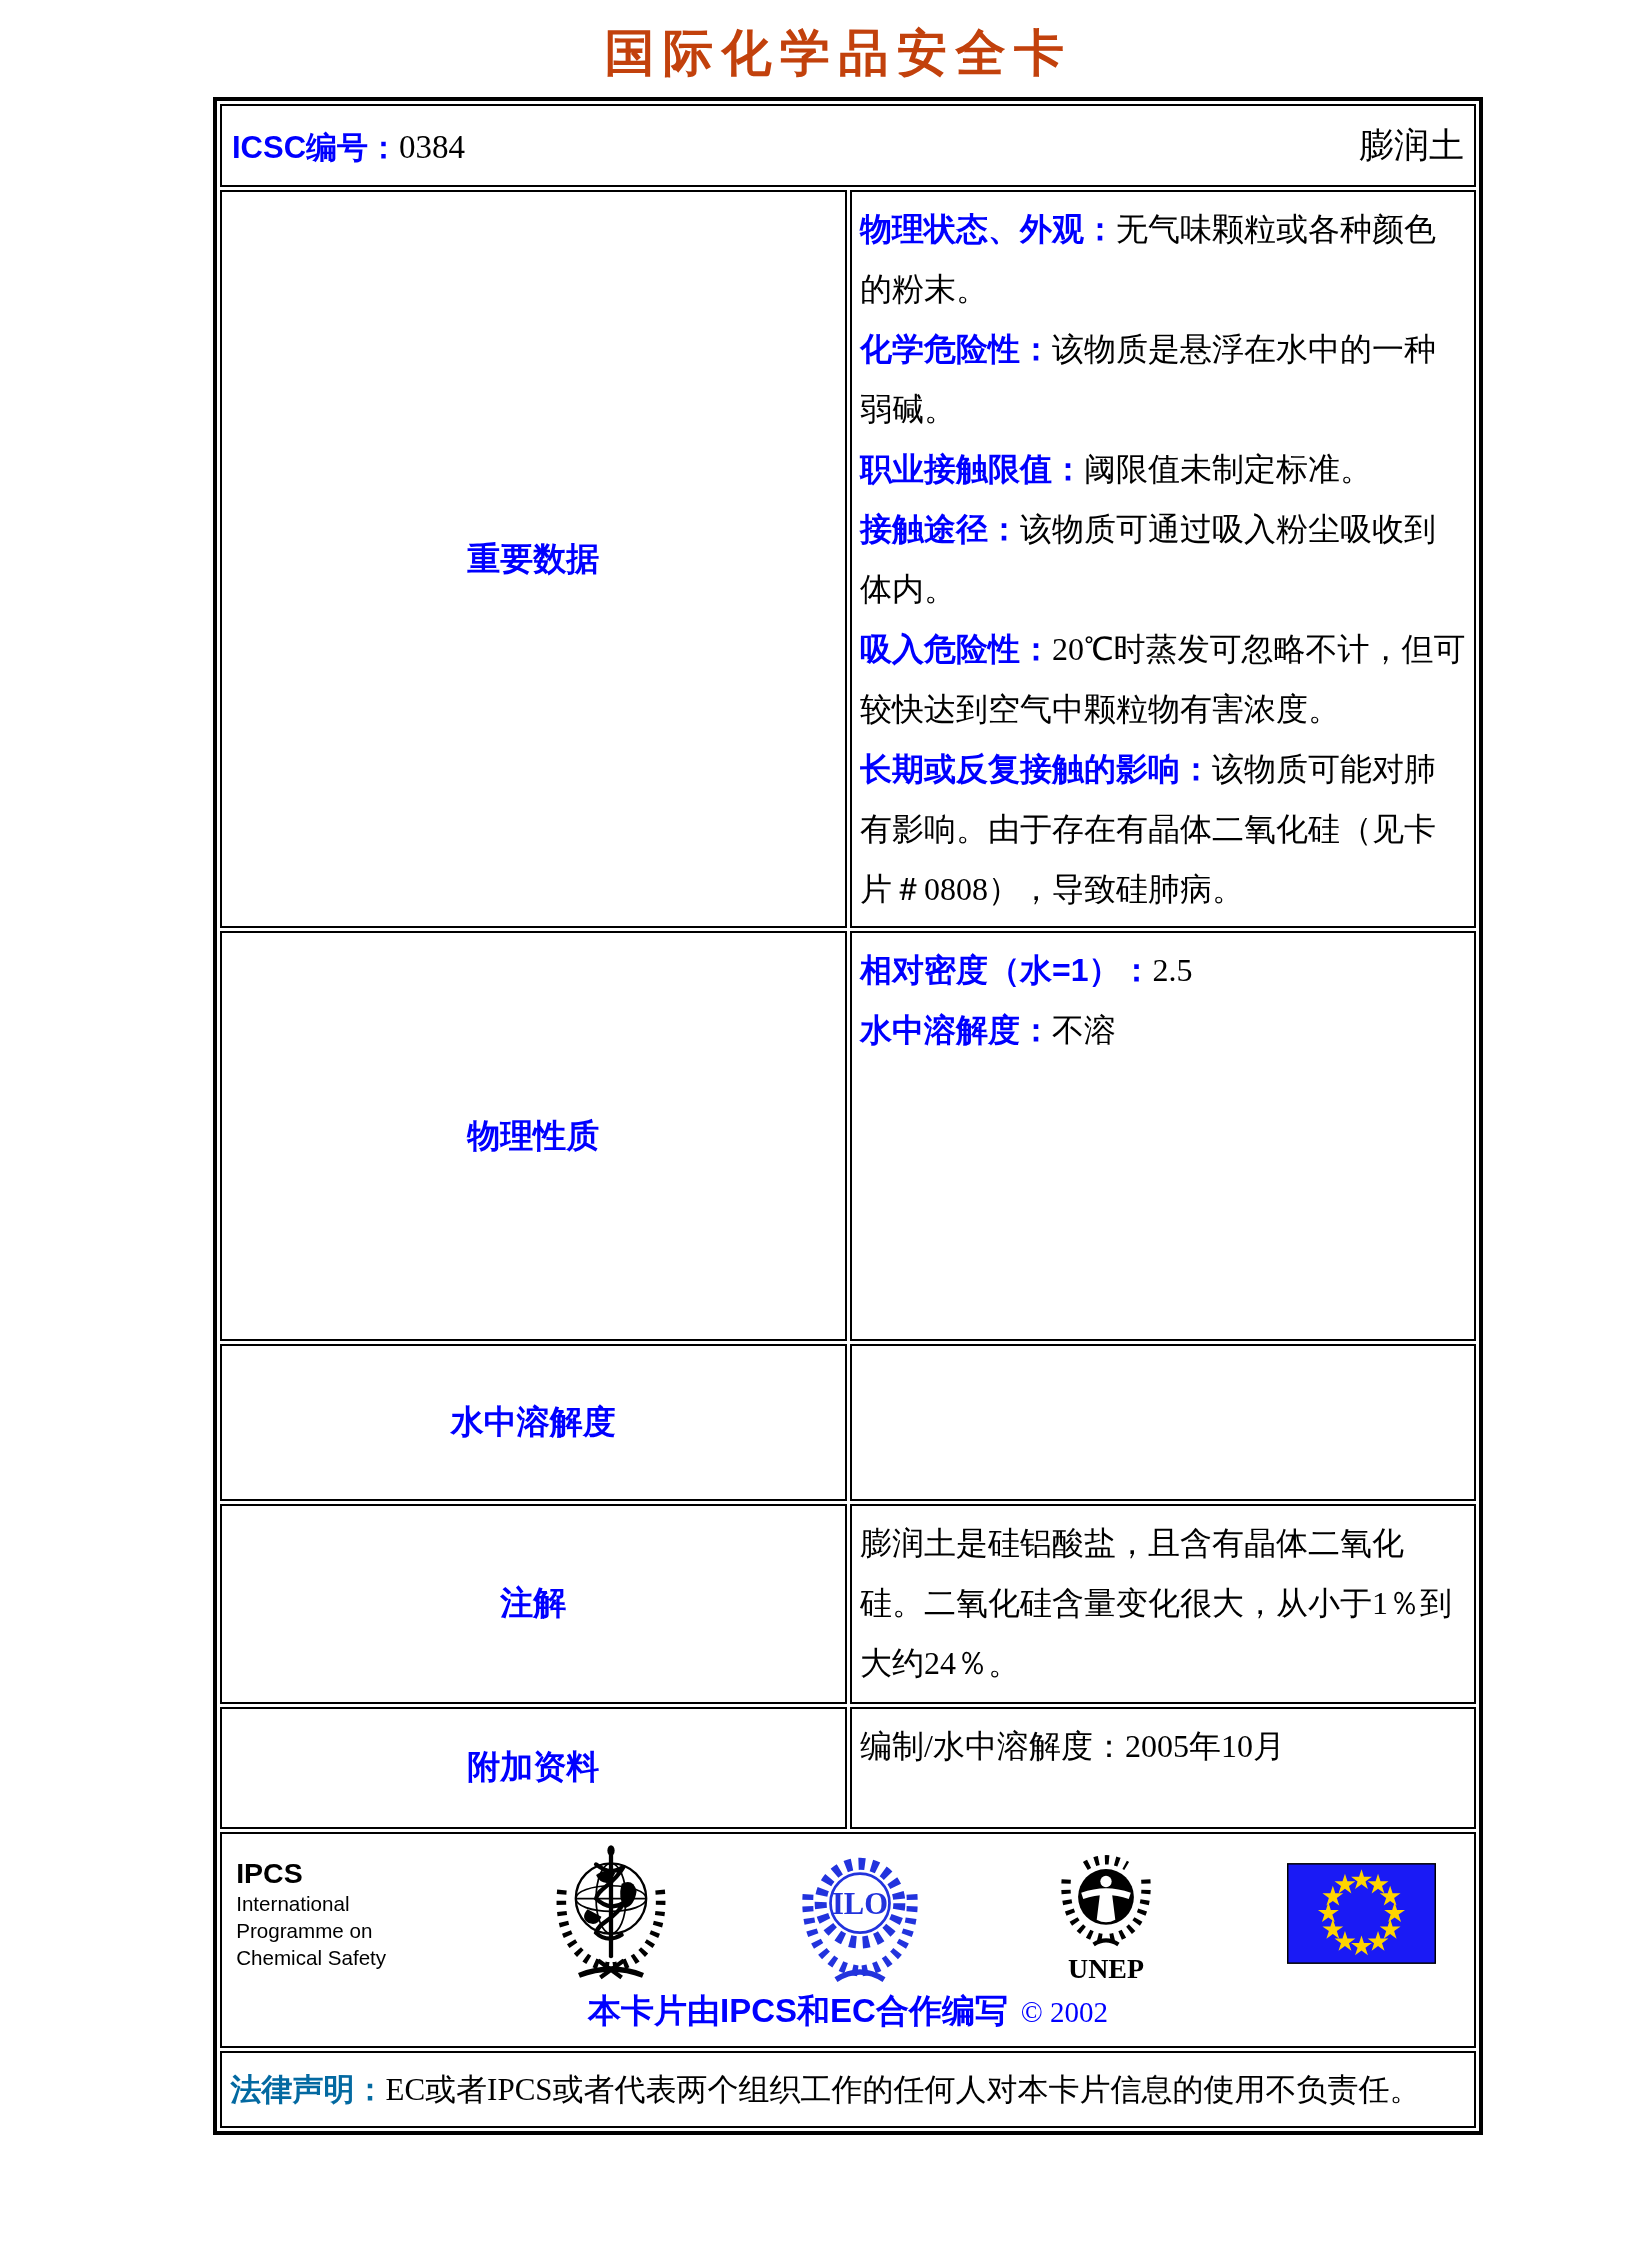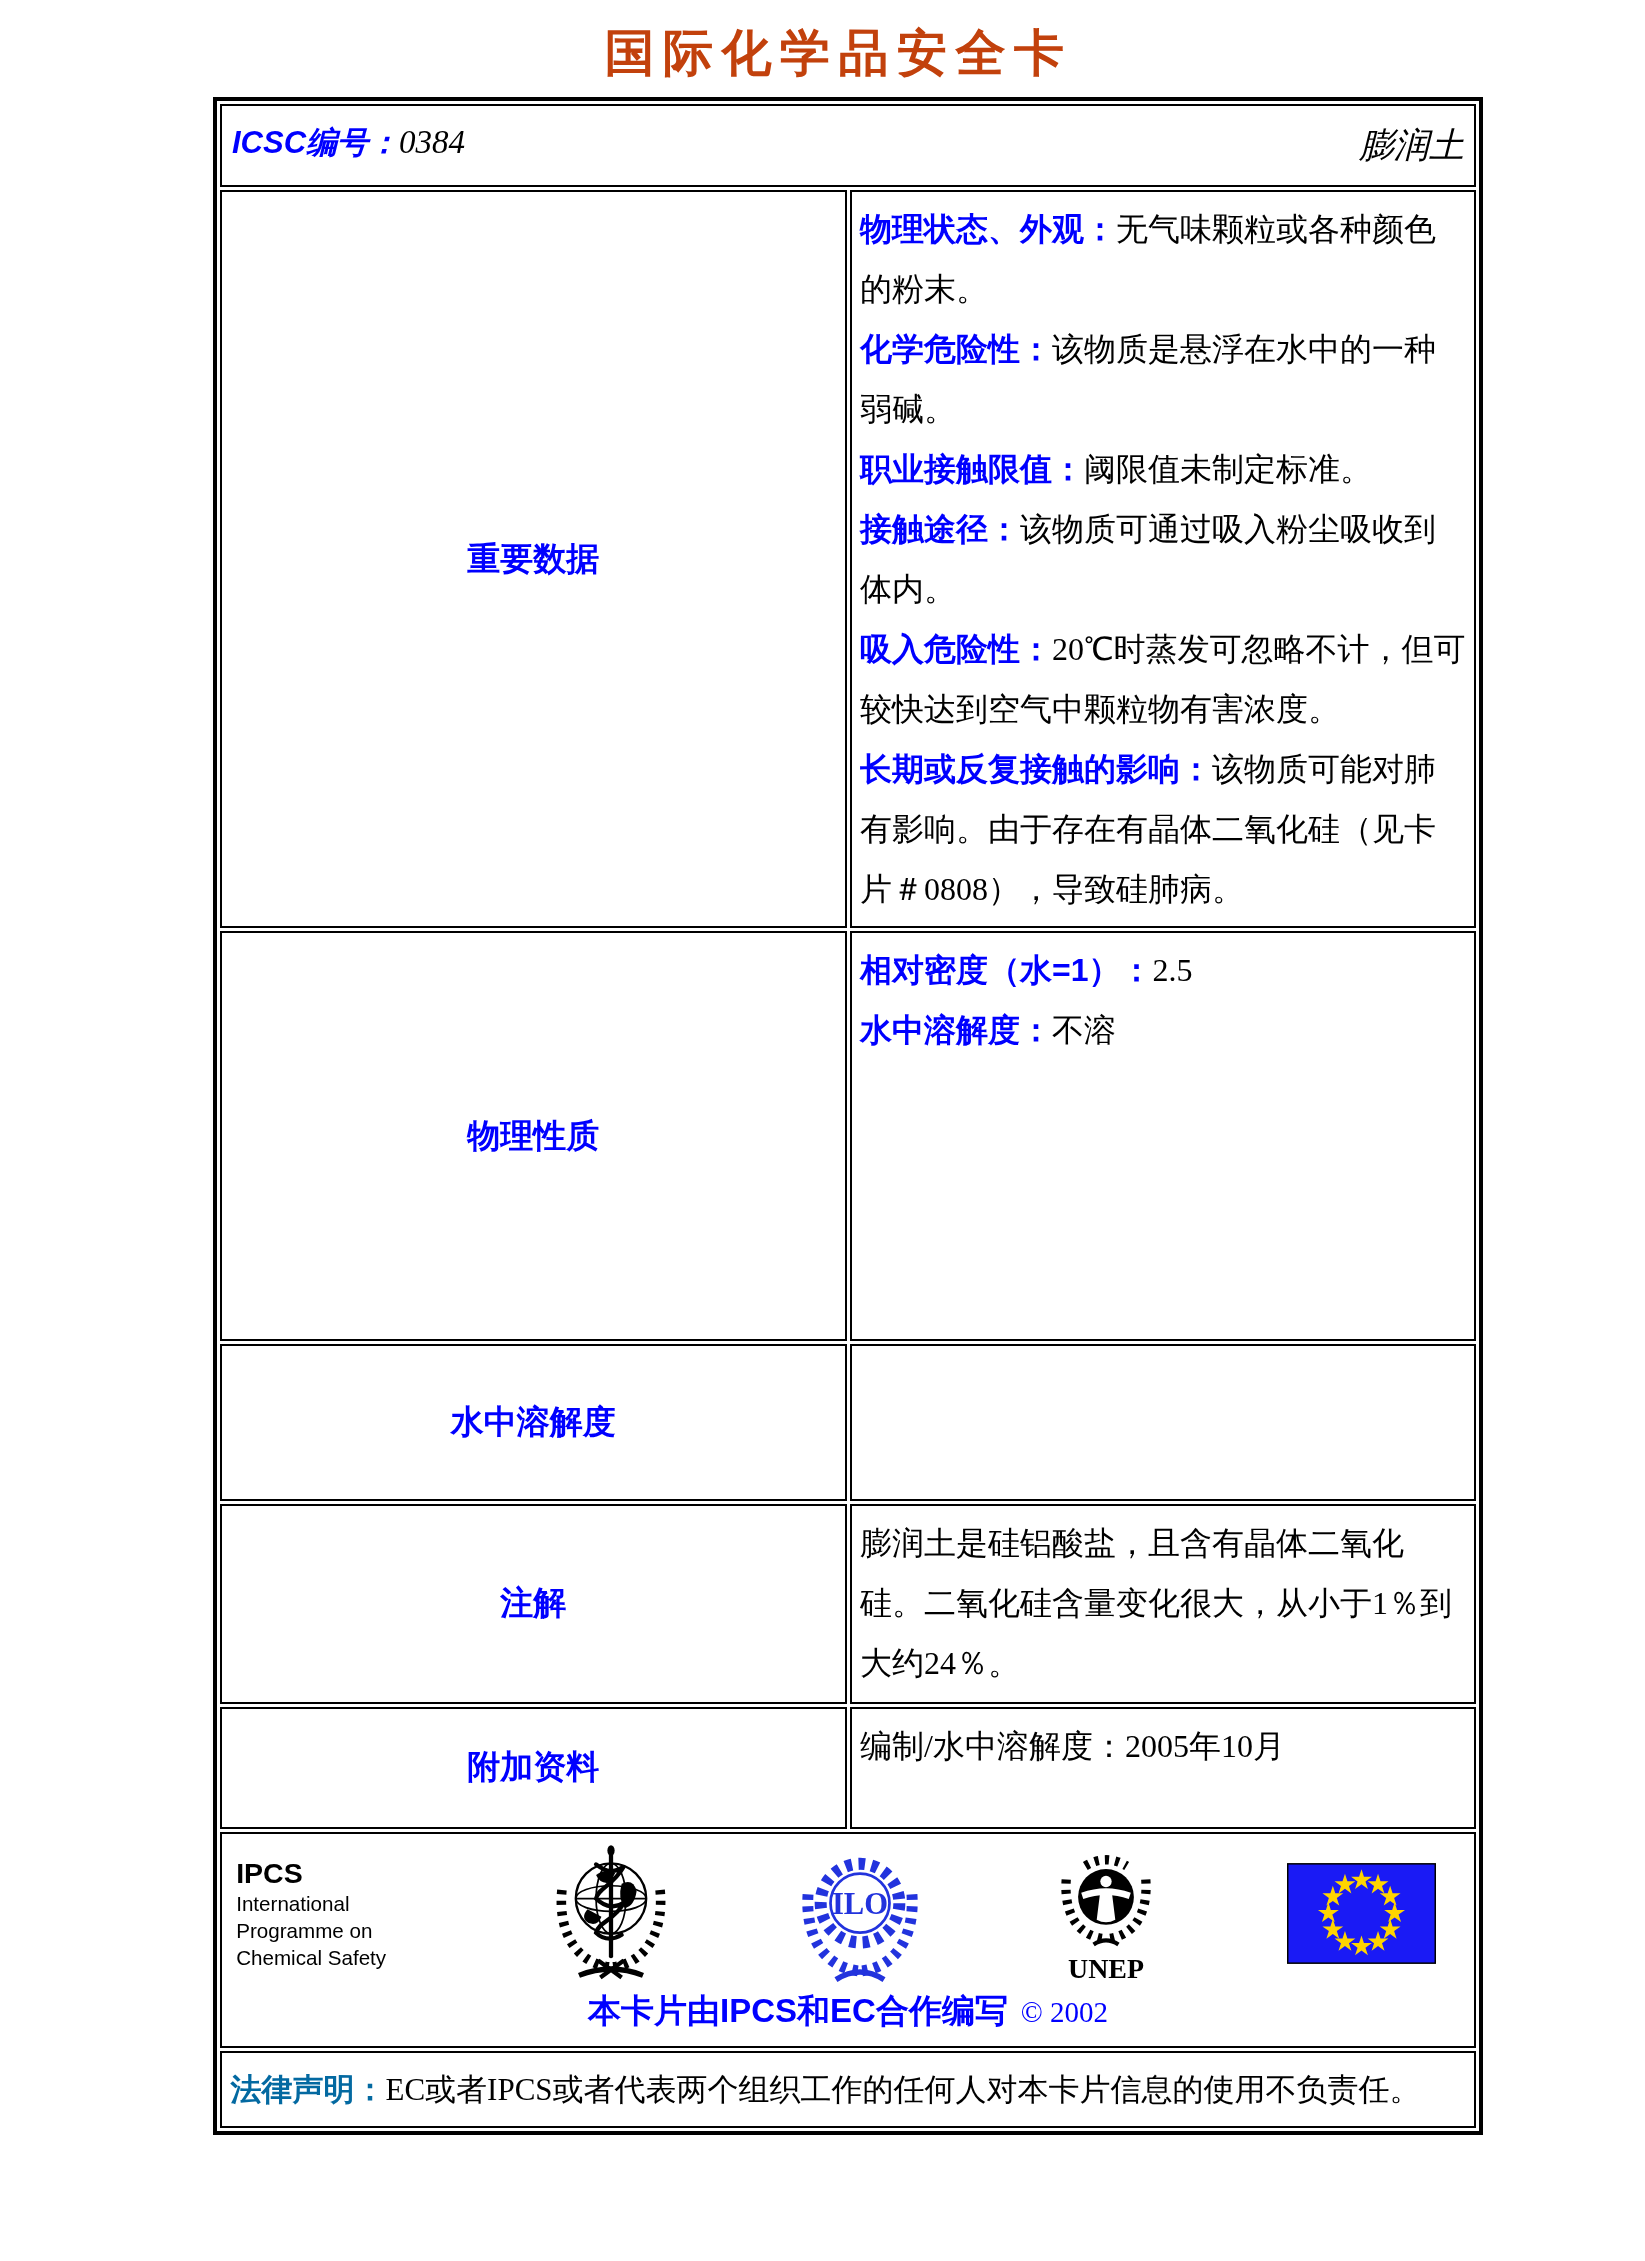--- a/index.html
+++ b/index.html
@@ -57,22 +57,21 @@
   }
   .blue-label {
     color: #0000ff;
     font-family: "Liberation Sans", sans-serif;
     font-weight: bold;
   }
   .header-cell { padding: 7.1px 10px; vertical-align: middle; }
   .header-flex {
     display: flex;
     justify-content: space-between;
-    align-items: flex-start;
-    font-style: italic;
+    align-items: flex-end;
   }
   .icsc-label { font-family: "Liberation Sans", sans-serif; font-weight: bold; font-size: 31px; color: #0000ff; }
   .icsc-number { font-size: 33px; color: #000000; }
   .substance-name { font-size: 35px; color: #000000; }
   .footer-cell { vertical-align: top; padding: 5.7px 7.1px; }
   .logos-row {
     display: flex;
     justify-content: space-between;
     align-items: center;
     padding: 2.8px 31px 0 7.1px;

